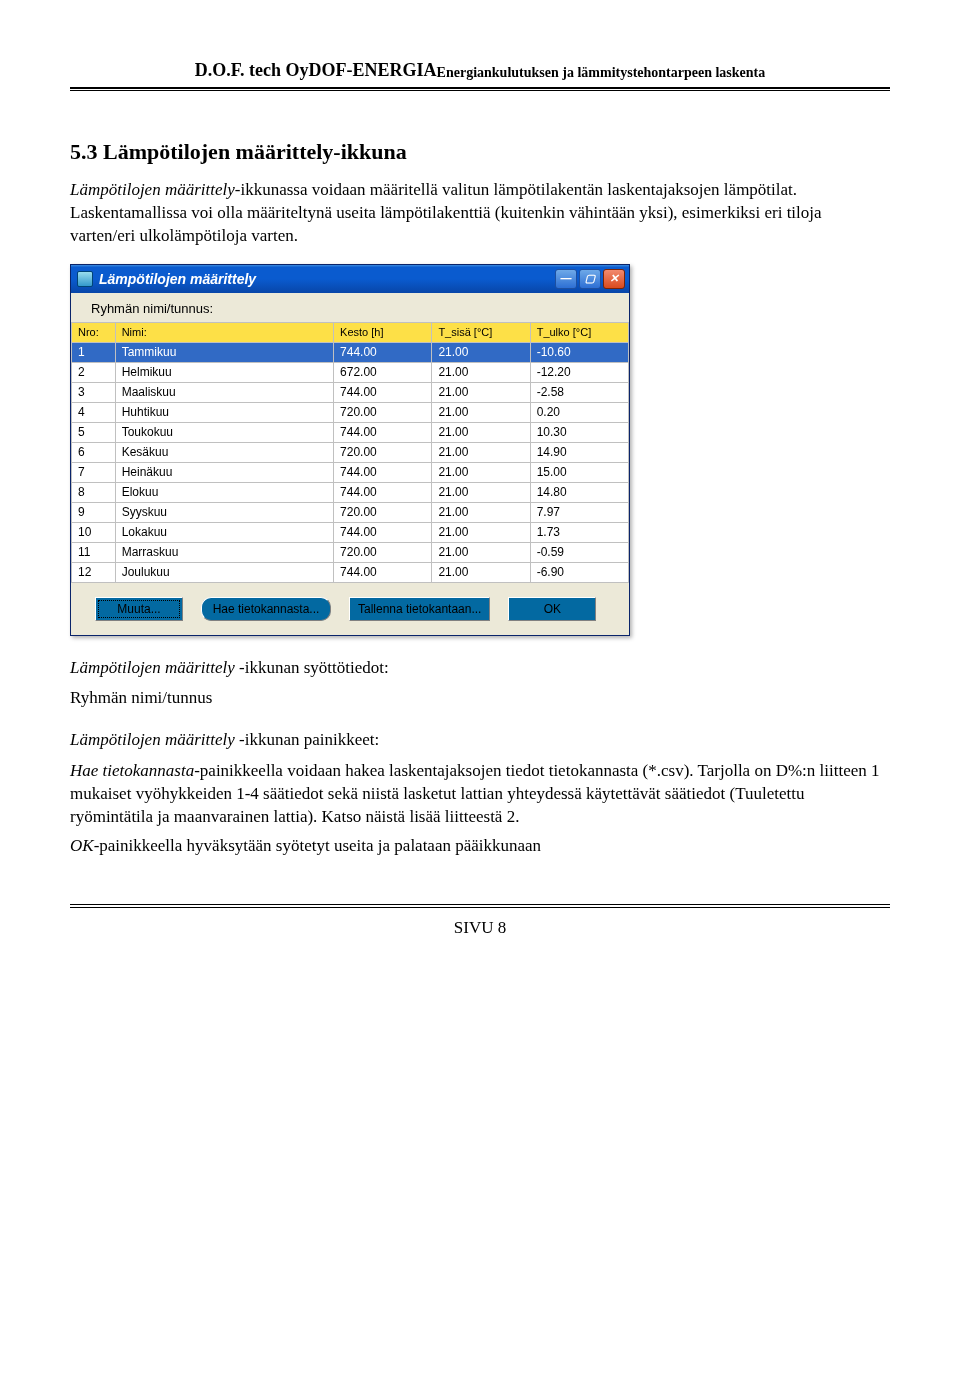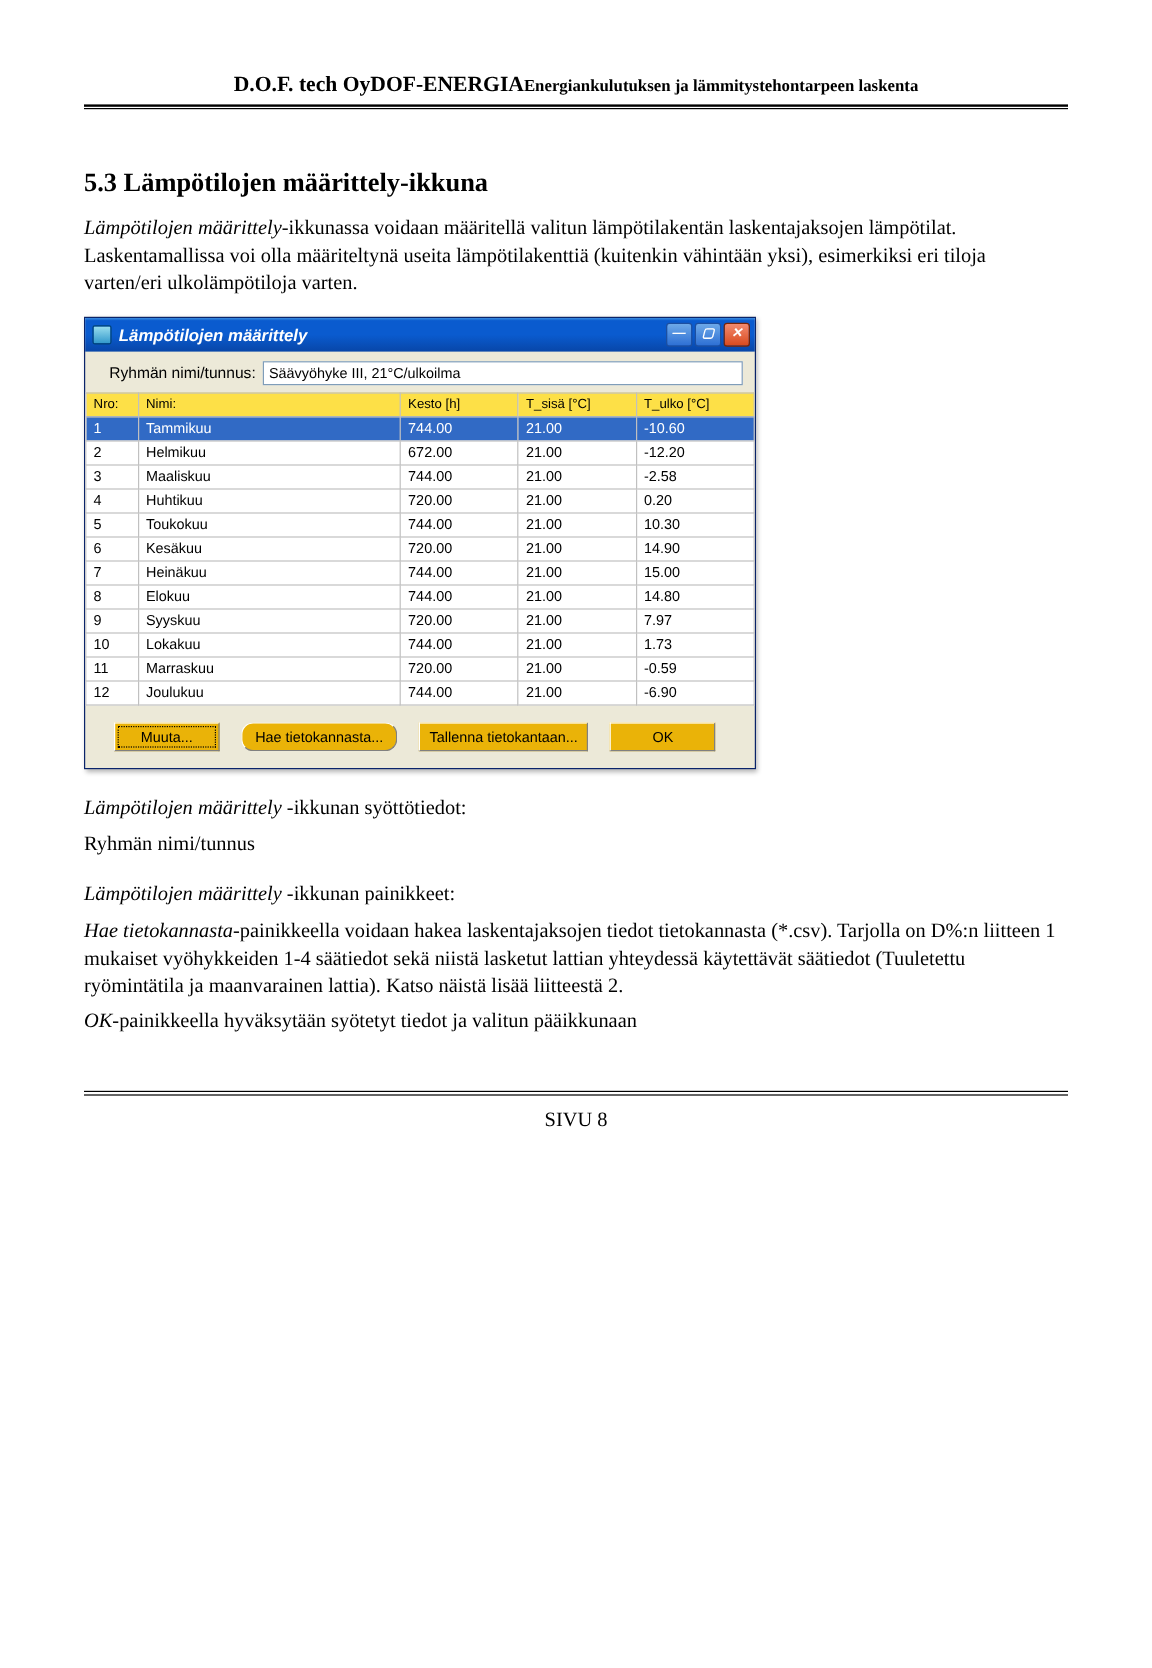--- a/index.html
+++ b/index.html
@@ -125,21 +125,21 @@
   .col-tin { width: 90px; }
   .col-tout { width: 90px; }
   .dlg-btns {
     display: flex;
     gap: 18px;
     padding: 14px 10px 14px 24px;
   }
   .dlg-btn {
     min-width: 88px;
     height: 24px;
-    background: #eab308;
+    background: #0369a1;
     border-top: 1px solid #fff;
     border-left: 1px solid #fff;
     border-right: 1px solid #808080;
     border-bottom: 1px solid #808080;
     font-family: Tahoma, Arial, sans-serif;
     font-size: 12px;
     padding: 0 8px;
     text-align: center;
   }
   .dlg-btn.default { outline: 1px dotted #000; outline-offset: -4px; }
@@ -170,21 +170,20 @@
       <span class="icon"></span>
       <span>Lämpötilojen määrittely</span>
       <span class="spacer"></span>
       <span class="tb-btn tb-min">—</span>
       <span class="tb-btn tb-max">▢</span>
       <span class="tb-btn tb-close">✕</span>
     </div>
 
     <div class="form-row">
       <span class="form-label">Ryhmän nimi/tunnus:</span>
-      <input class="text-input" type="text" value="Säävyöhyke III, 21°C/ulkoilma" style="">
     </div>
 
     <table class="grid">
       <thead>
         <tr>
           <th class="col-nro">Nro:</th>
           <th class="col-name">Nimi:</th>
           <th class="col-dur">Kesto [h]</th>
           <th class="col-tin">T_sisä [°C]</th>
           <th class="col-tout">T_ulko [°C]</th>
@@ -295,21 +294,21 @@
   </div>
 
   <p class="subheading">
     <span>Lämpötilojen määrittely</span><span style="font-style:normal"> -ikkunan painikkeet:</span>
   </p>
 
   <p class="body-text">
     <span class="italic">Hae tietokannasta</span><span>-painikkeella voidaan hakea laskentajaksojen tiedot tietokannasta (*.csv). Tarjolla on D%:n liitteen 1 mukaiset vyöhykkeiden 1-4 säätiedot sekä niistä lasketut lattian yhteydessä käytettävät säätiedot (Tuuletettu ryömintätila ja maanvarainen lattia). Katso näistä lisää liitteestä 2.</span>
   </p>
   <p class="body-text">
-    <span class="italic">OK</span><span>-painikkeella hyväksytään syötetyt tiedot ja valitun pääikkunaan</span>
+    <span class="italic">OK</span><span>-painikkeella hyväksytään syötetyt useita ja palataan pääikkunaan</span>
   </p>
 
 </div>
 
 <div class="footer-wrap">
   <hr class="foot-line">
   <hr class="foot-line" style="margin-top:2px">
   <div class="foot-text">SIVU 8</div>
 </div>
 

